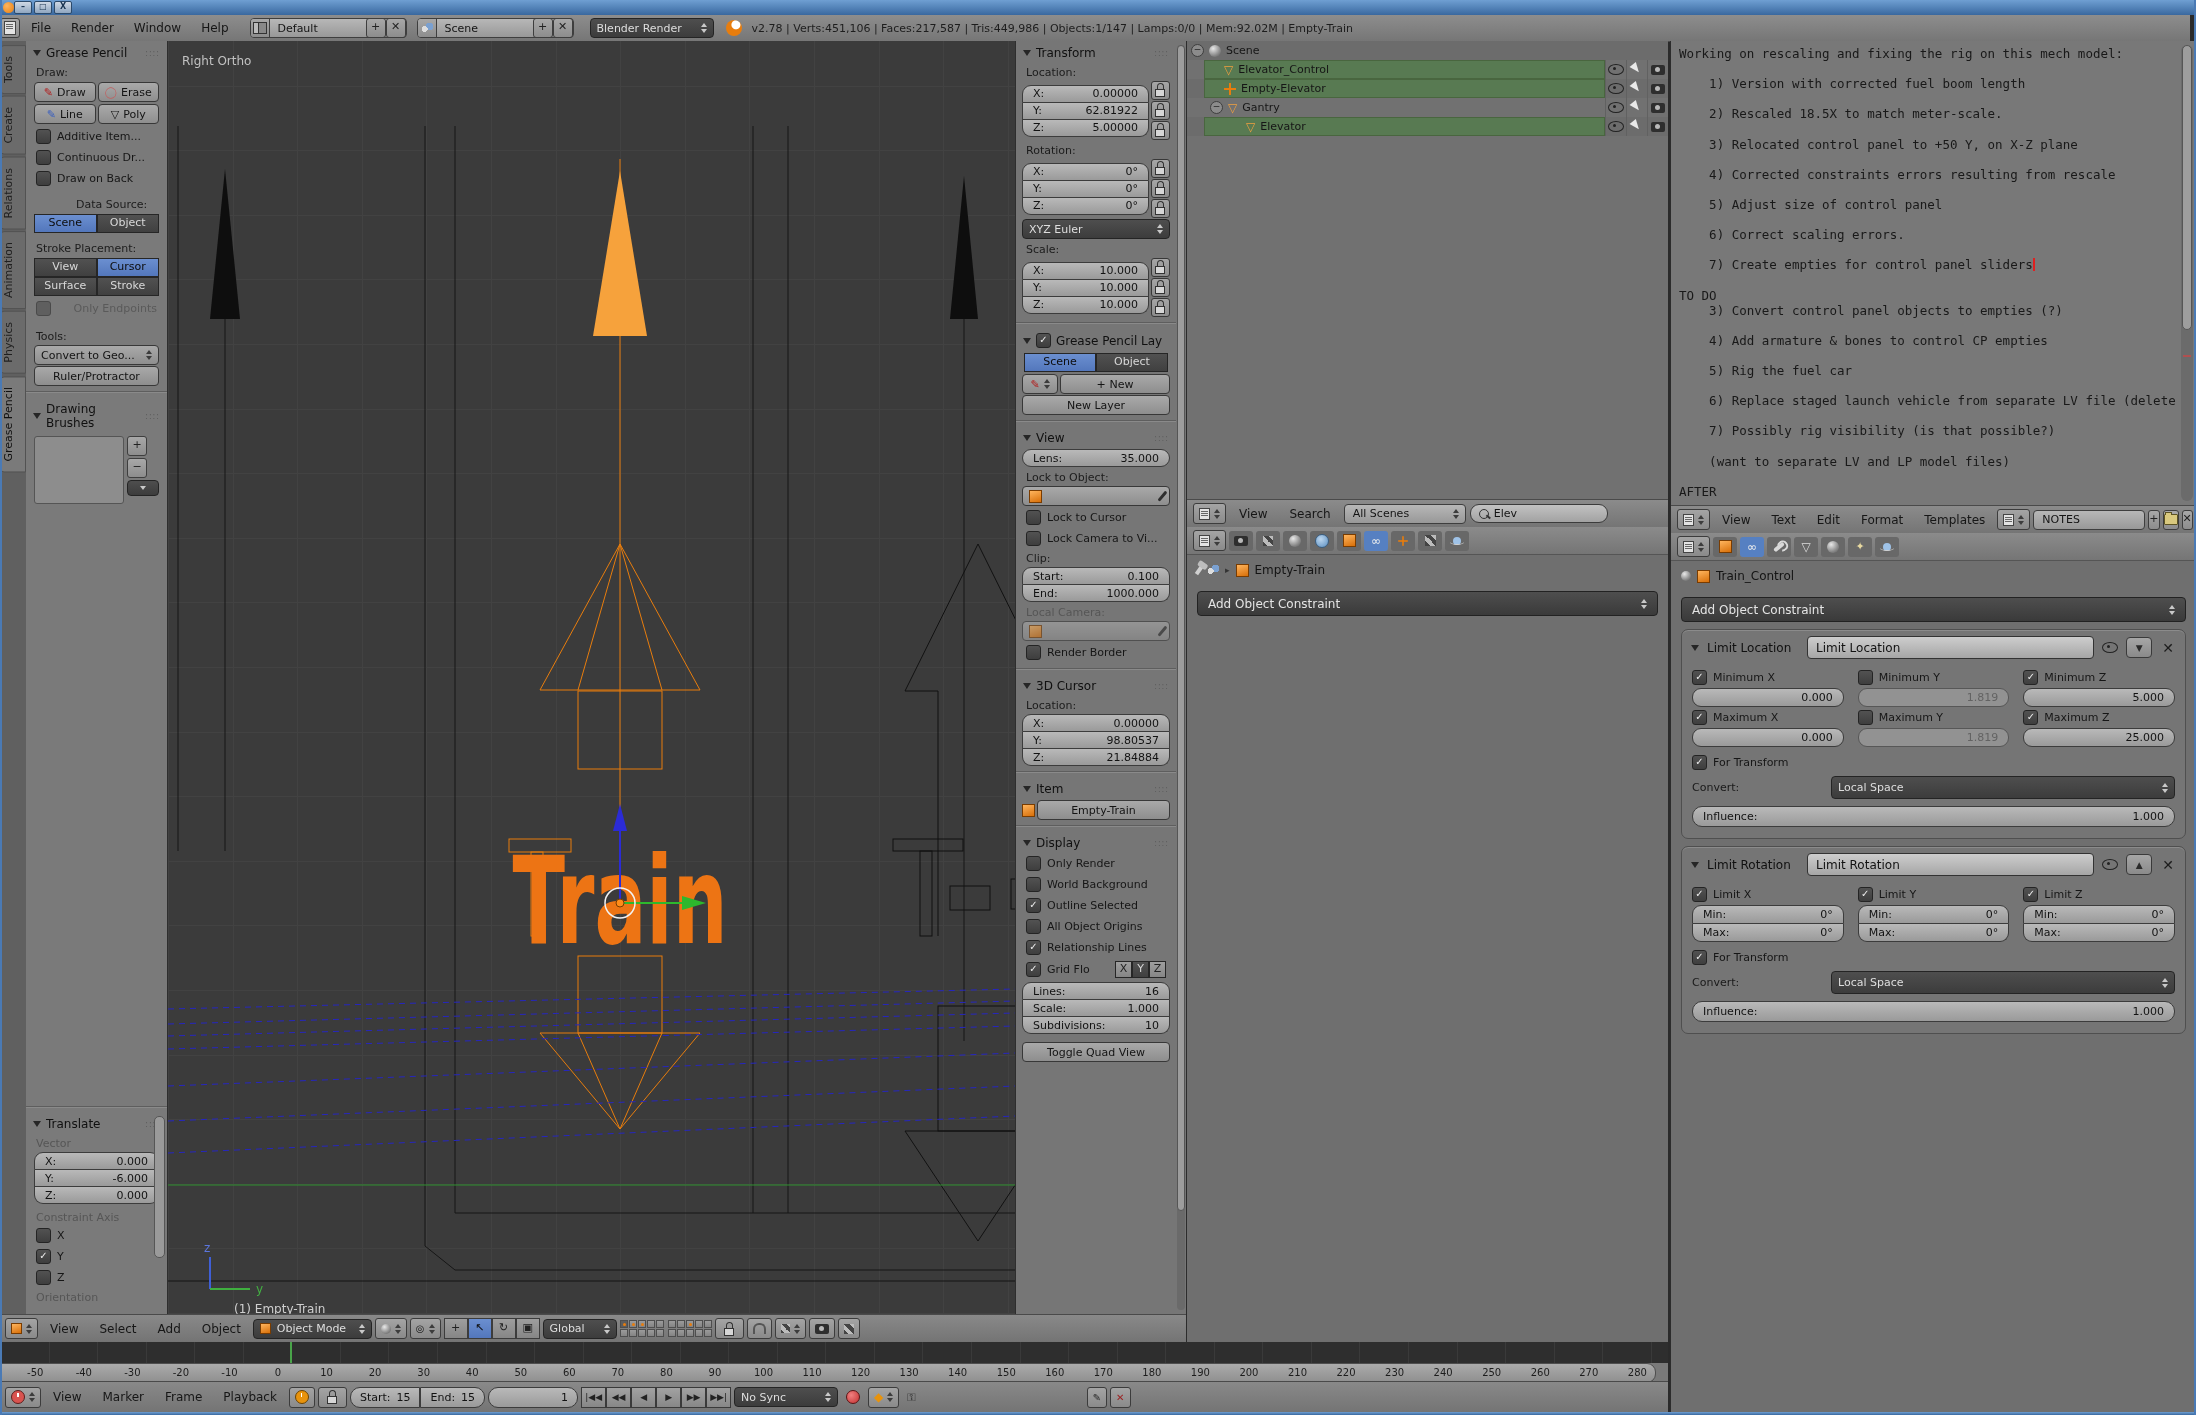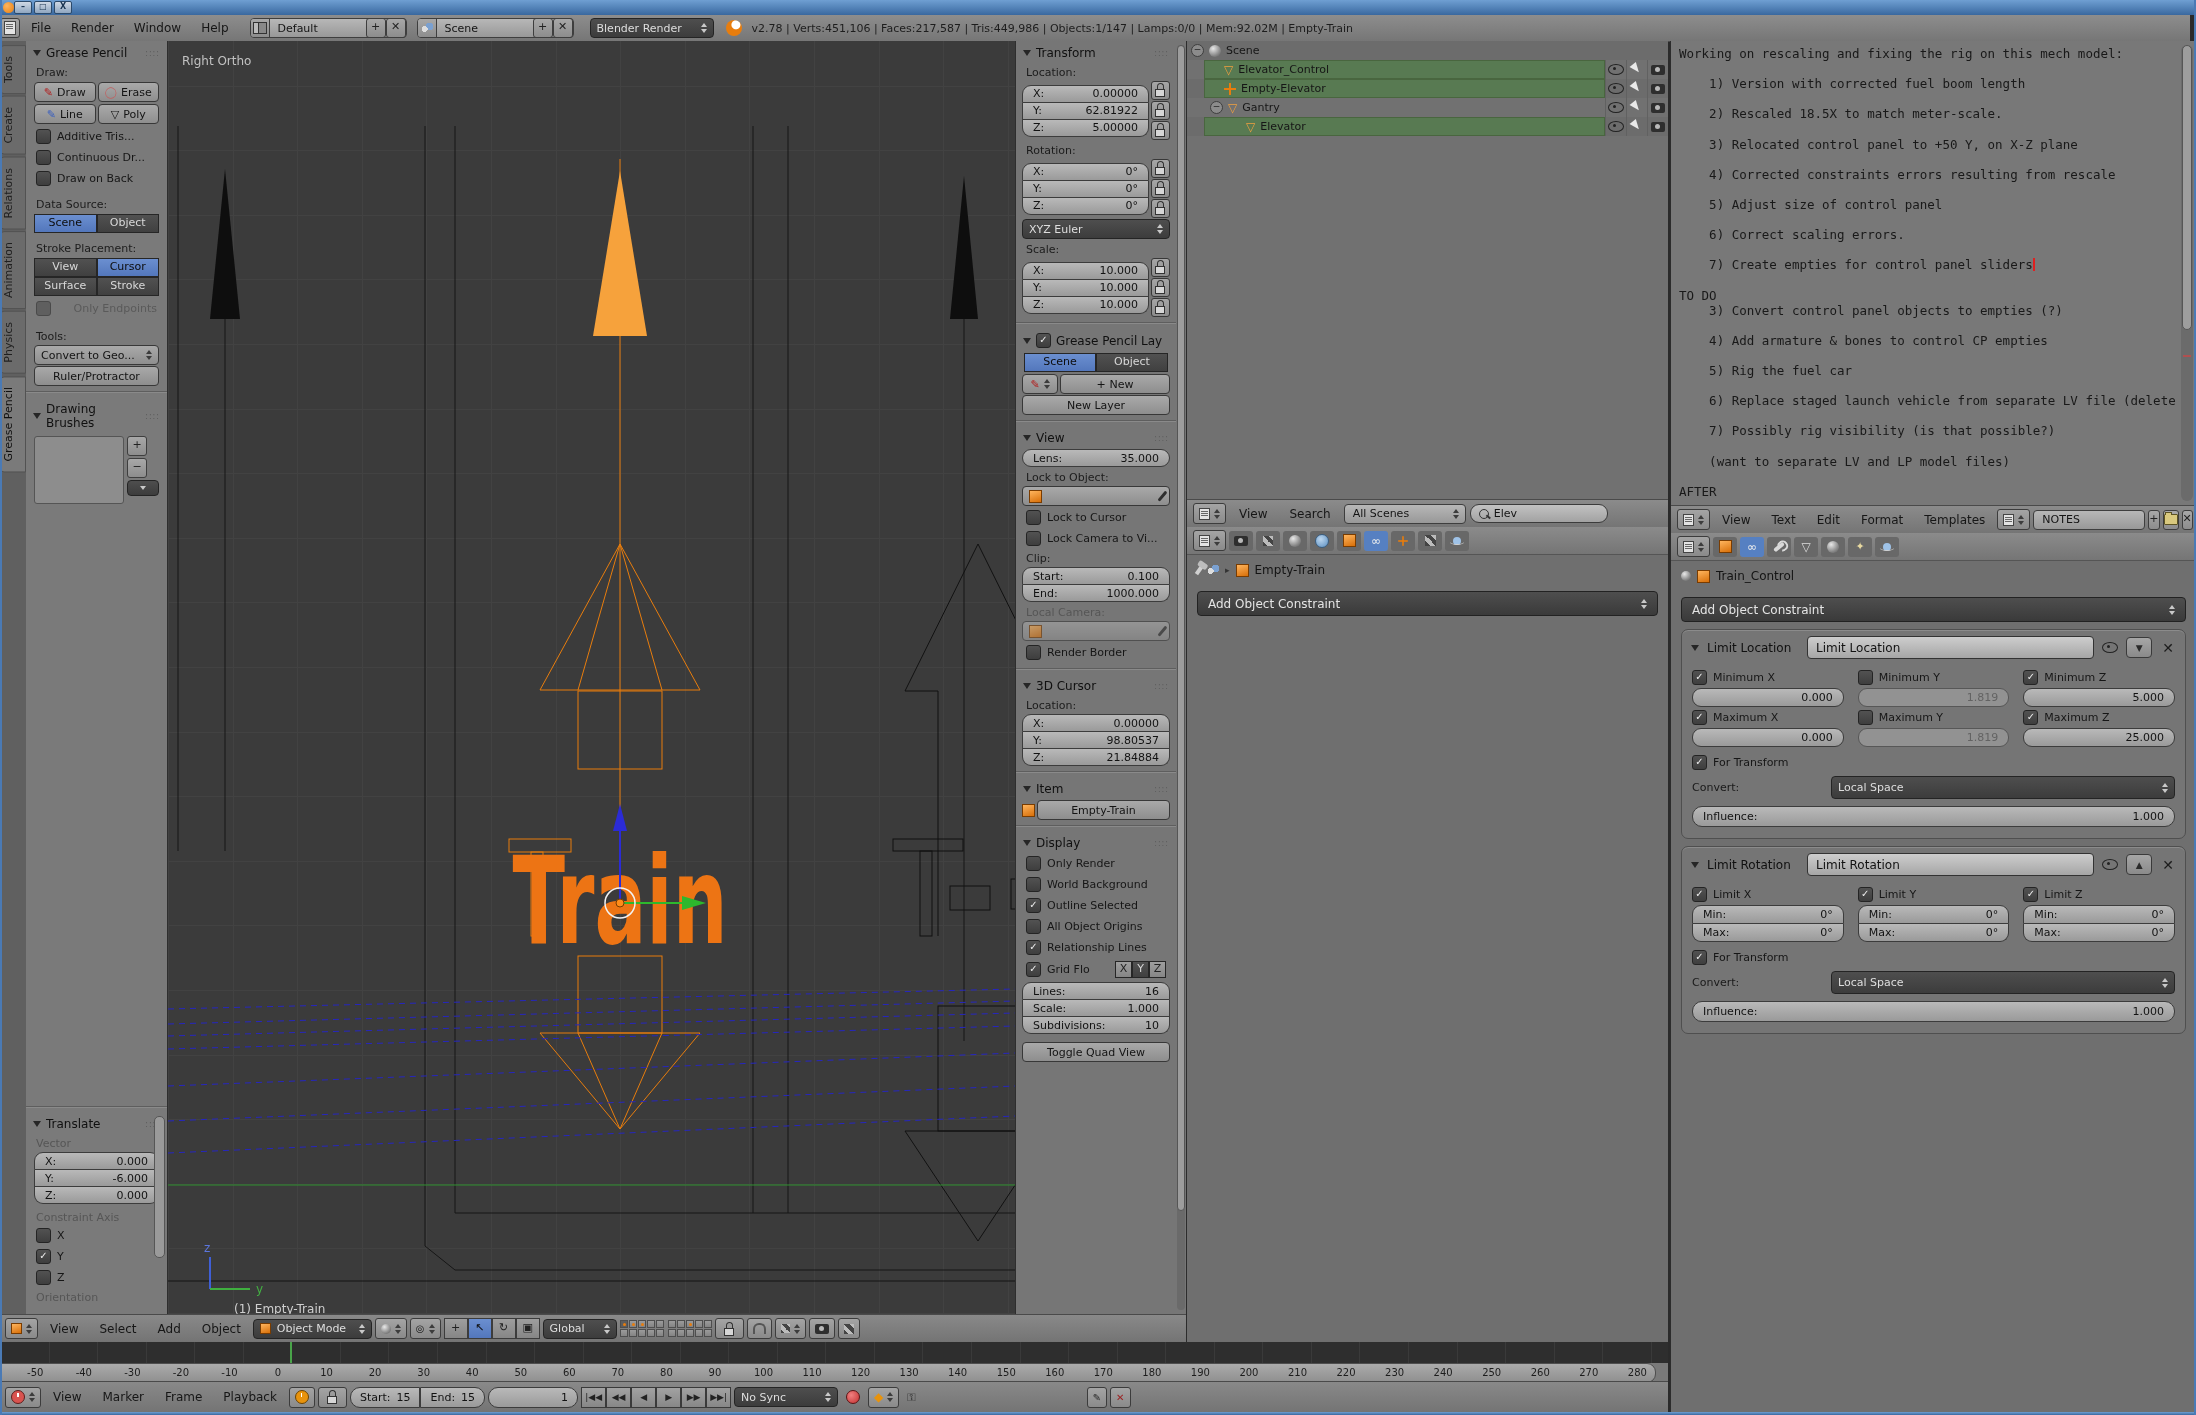--- a/index.html
+++ b/index.html
@@ -290,31 +290,31 @@
           <span style="color:#3a5fbf;">✎</span>
           <span>Line</span>
         </span>
       <span class="btnl">
           <span>▽</span>
           <span>Poly</span>
         </span>
     </div>
     <div class="chkrow">
         <span class="chk"></span>
-        <span>Additive Tris...</span>
+        <span>Additive Item...</span>
       </div>
     <div class="chkrow">
         <span class="chk"></span>
         <span>Continuous Dr...</span>
       </div>
     <div class="chkrow">
         <span class="chk"></span>
         <span>Draw on Back</span>
       </div>
-    <div class="lbl" style="margin-top:6px;">Data Source:</div>
+    <div class="lbl" style="margin-top:6px;margin-left:40px;">Data Source:</div>
     <div class="tgl2col">
       <span class="tgl on">Scene</span>
       <span class="tgl">Object</span>
     </div>
     <div class="lbl" style="margin-top:6px;">Stroke Placement:</div>
     <div class="tgl2col">
       <span class="tgl">View</span>
       <span class="tgl on">Cursor</span>
       <span class="tgl">Surface</span>
       <span class="tgl">Stroke</span>

